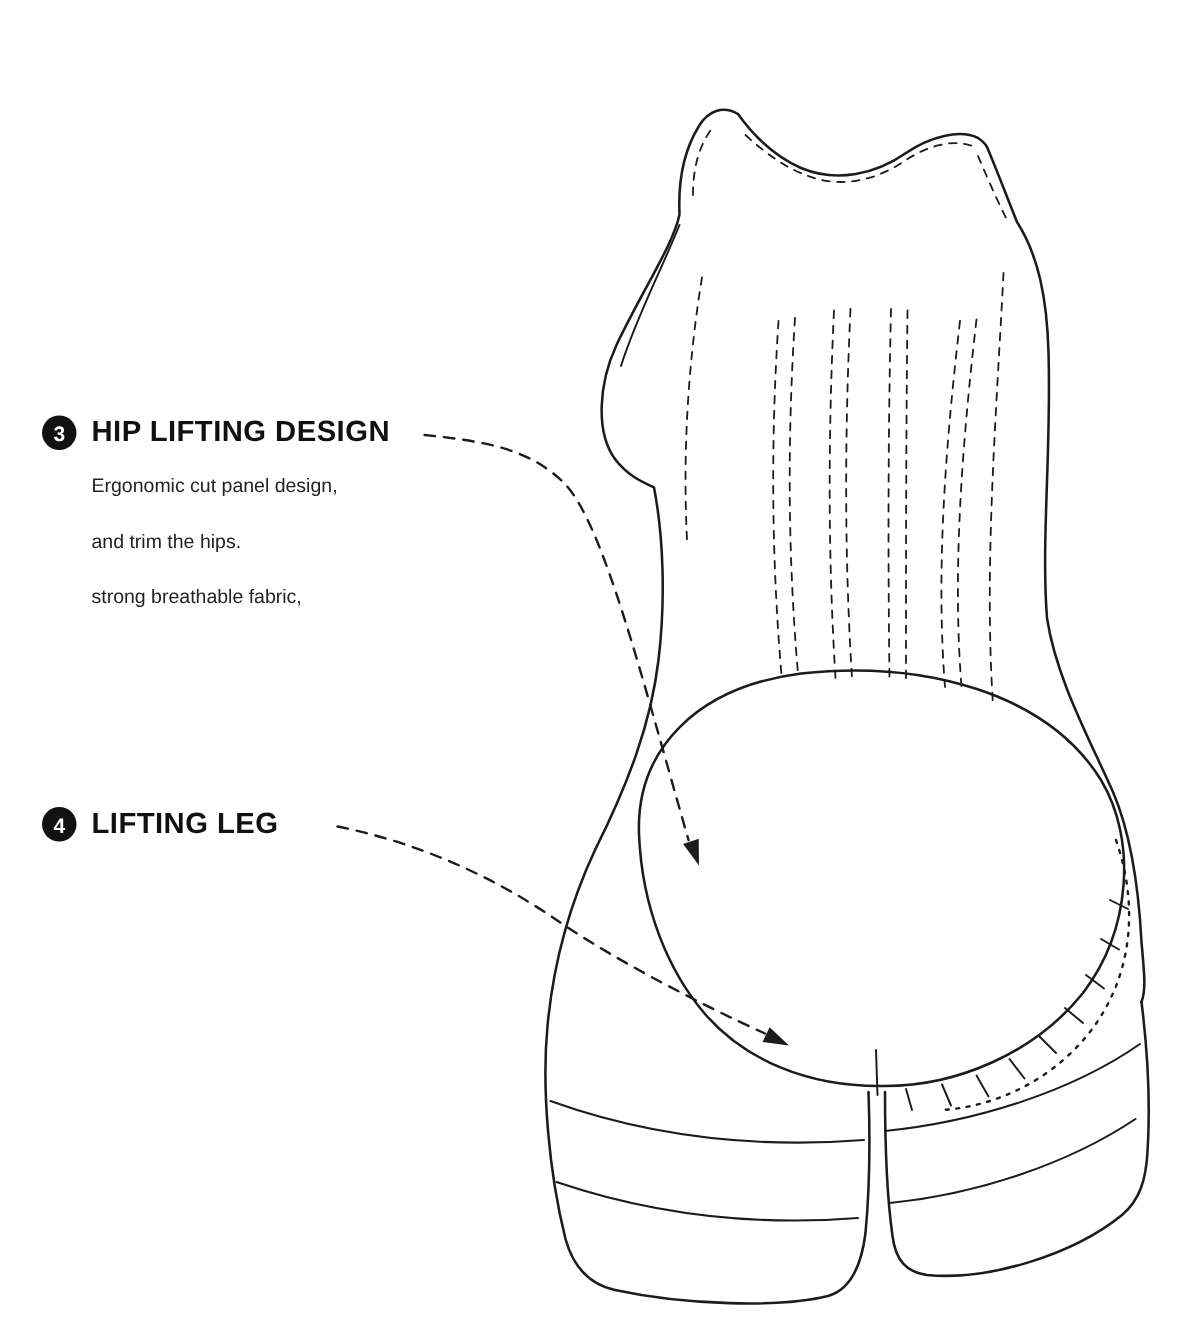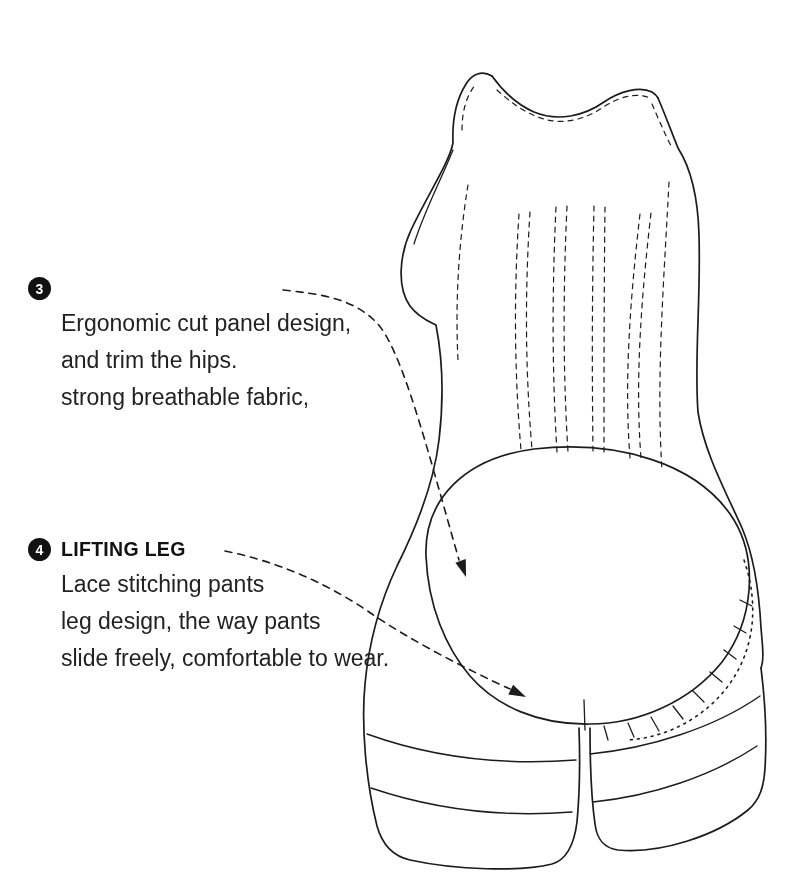--- a/index.html
+++ b/index.html
@@ -16,21 +16,21 @@
   .ann-head { display: flex; align-items: center; gap: 10px; }
   .badge {
     width: 23px; height: 23px; border-radius: 50%;
     background: #111111; color: #ffffff;
     font-size: 14px; font-weight: 700;
     display: flex; align-items: center; justify-content: center;
     flex: 0 0 auto;
   }
   .ann-title { margin: 0; font-size: 19.5px; font-weight: 700; letter-spacing: .3px; color: #111; }
   .ann-body { margin-top: 5px; }
-  .ann-line { margin: 0 0 0 33px; font-size: 23px; line-height: 37px; color: #222; white-space: nowrap; }
+  .ann-line { margin: 0 0 0 33px; font-size: 13px; line-height: 37px; color: #222; white-space: nowrap; }
   #ann-hip { left: 28px; top: 277px; }
   #ann-leg { left: 28px; top: 538px; }
 </style>
 </head>
 <body>
 
 <div class="stage">
 
   <svg class="drawing" viewBox="0 0 790 894" aria-label="shapewear bodysuit back view line drawing">
 
@@ -138,33 +138,29 @@
 
     <g stroke="none" fill="#1c1c1c">
       <polygon points="466,577 455.4,562.7 465.8,559.1"></polygon>
       <polygon points="526,697 508.3,694.6 513.1,684.8"></polygon>
     </g>
   </svg>
 
   <section class="annotation" id="ann-hip">
     <header class="ann-head">
       <span class="badge">3</span>
+      <h2 class="ann-title">HIP LIFTING DESIGN</h2>
     </header>
     <div class="ann-body">
       <p class="ann-line">Ergonomic cut panel design,</p>
       <p class="ann-line">and trim the hips.</p>
       <p class="ann-line">strong breathable fabric,</p>
     </div>
   </section>
 
   <section class="annotation" id="ann-leg">
     <header class="ann-head">
       <span class="badge">4</span>
       <h2 class="ann-title">LIFTING LEG</h2>
     </header>
-    <div class="ann-body">
-      <p class="ann-line">Lace stitching pants</p>
-      <p class="ann-line">leg design, the way pants</p>
-      <p class="ann-line">slide freely, comfortable to wear.</p>
-    </div>
   </section>
 
 </div>
 
 </body></html>

